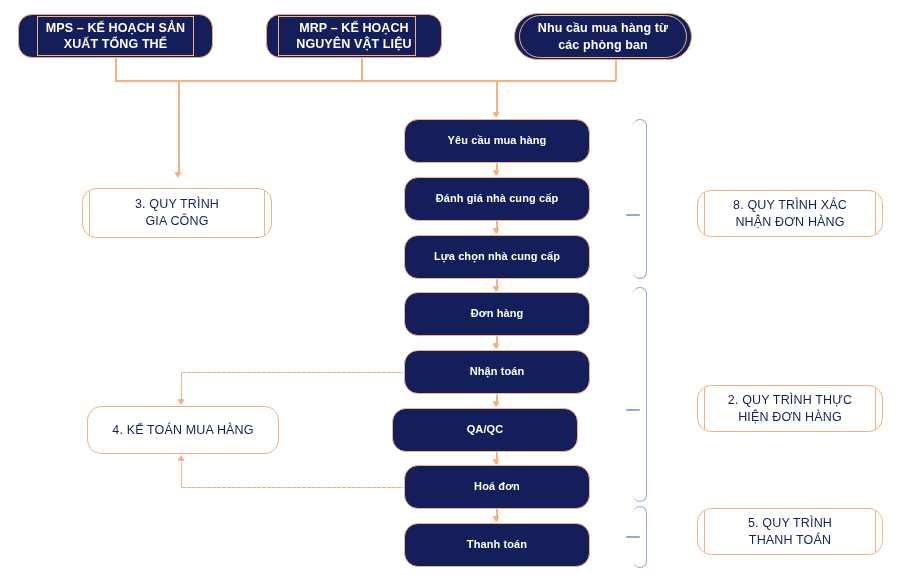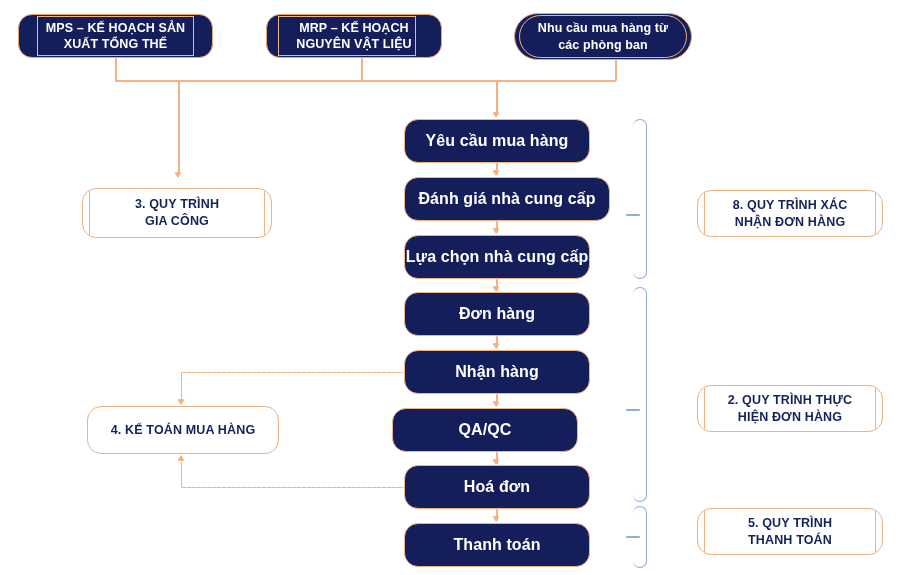--- a/index.html
+++ b/index.html
@@ -32,39 +32,39 @@
   .pill{border-radius:28px;}
   .pill .inner{border-radius:26px;}
 
   
   .procbox{
     background:#141E5A;
     border:1.4px solid #F0B183;
     display:flex;align-items:center;justify-content:center;
   }
   .procbox .txt{
-    color:#ffffff;font-weight:bold;font-size:16px;line-height:1.2;
+    color:#ffffff;font-weight:bold;font-size:11px;line-height:1.2;
     text-align:center;letter-spacing:.1px;
   }
 
   
   .labelbox{
     background:#ffffff;
     border:1.4px solid #F0B183;
     display:flex;align-items:center;justify-content:center;
   }
   .labelbox .inner2{
     position:absolute;top:2px;bottom:2px;left:6px;right:6px;
     border-left:1.4px solid #F0B183;
     border-right:1.4px solid #F0B183;
     pointer-events:none;
   }
   .labelbox .txt{
     position:relative;z-index:2;
-    color:#132259;font-weight:bold;font-size:12.5px;line-height:1.35;
+    color:#132259;font-weight:normal;font-size:12.5px;line-height:1.35;
     text-align:center;letter-spacing:.15px;white-space:pre-line;
   }
 
   
   .ln-v{background:#F4B183;width:1.6px;}
   .ln-h{background:#F4B183;height:1.6px;}
   .dash-h{border-top:1.5px dashed #F4B183;height:0;}
   .dash-v{border-left:1.5px dashed #F4B183;width:0;}
   .arrow-d{width:0;height:0;border-left:4.5px solid transparent;
            border-right:4.5px solid transparent;border-top:6px solid #F4B183;}
@@ -120,40 +120,40 @@
   <div class="abs labelbox plain" style="left:87px;top:406px;width:192px;height:48px;">
     <div class="txt">4. KẾ TOÁN MUA HÀNG</div>
   </div>
 
   <div class="abs procbox" style="left:404px;top:119px;width:186px;height:44px;">
     <div class="txt">Yêu cầu mua hàng</div>
   </div>
   <div class="abs ln-v" style="left:496px;top:163px;height:12px;"></div>
   <div class="abs arrow-d" style="left:492px;top:170px;"></div>
 
-  <div class="abs procbox" style="left:404px;top:177px;width:206px;height:44px;">
+  <div class="abs procbox" style="left:404px;top:177px;width:186px;height:44px;">
     <div class="txt">Đánh giá nhà cung cấp</div>
   </div>
   <div class="abs ln-v" style="left:496px;top:221px;height:12px;"></div>
   <div class="abs arrow-d" style="left:492px;top:228px;"></div>
 
   <div class="abs procbox" style="left:404px;top:235px;width:186px;height:44px;">
     <div class="txt">Lựa chọn nhà cung cấp</div>
   </div>
   <div class="abs ln-v" style="left:496px;top:279px;height:12px;"></div>
   <div class="abs arrow-d" style="left:492px;top:286px;"></div>
 
   <div class="abs procbox" style="left:404px;top:292px;width:186px;height:44px;">
     <div class="txt">Đơn hàng</div>
   </div>
   <div class="abs ln-v" style="left:496px;top:336px;height:12px;"></div>
   <div class="abs arrow-d" style="left:492px;top:343px;"></div>
 
   <div class="abs procbox" style="left:404px;top:350px;width:186px;height:44px;">
-    <div class="txt">Nhận hàng</div>
+    <div class="txt">Nhận toán</div>
   </div>
   <div class="abs ln-v" style="left:496px;top:394px;height:12px;"></div>
   <div class="abs arrow-d" style="left:492px;top:401px;"></div>
 
   <div class="abs procbox" style="left:392px;top:408px;width:186px;height:44px;">
     <div class="txt">QA/QC</div>
   </div>
   <div class="abs ln-v" style="left:496px;top:452px;height:12px;"></div>
   <div class="abs arrow-d" style="left:492px;top:459px;"></div>
 

